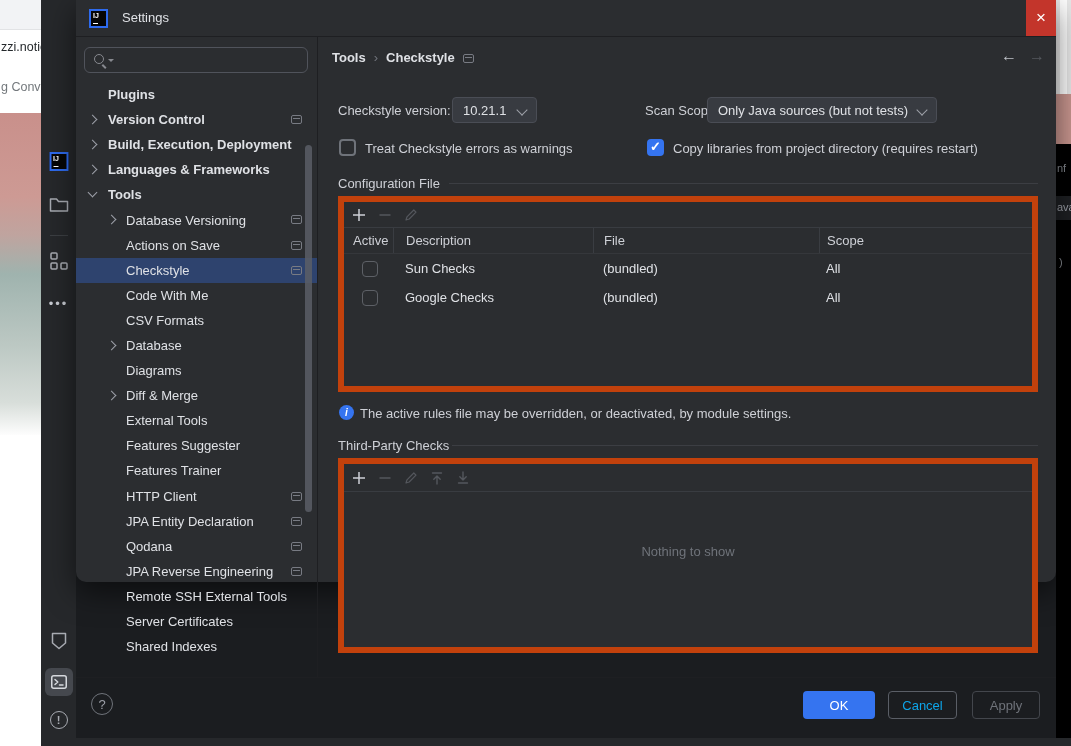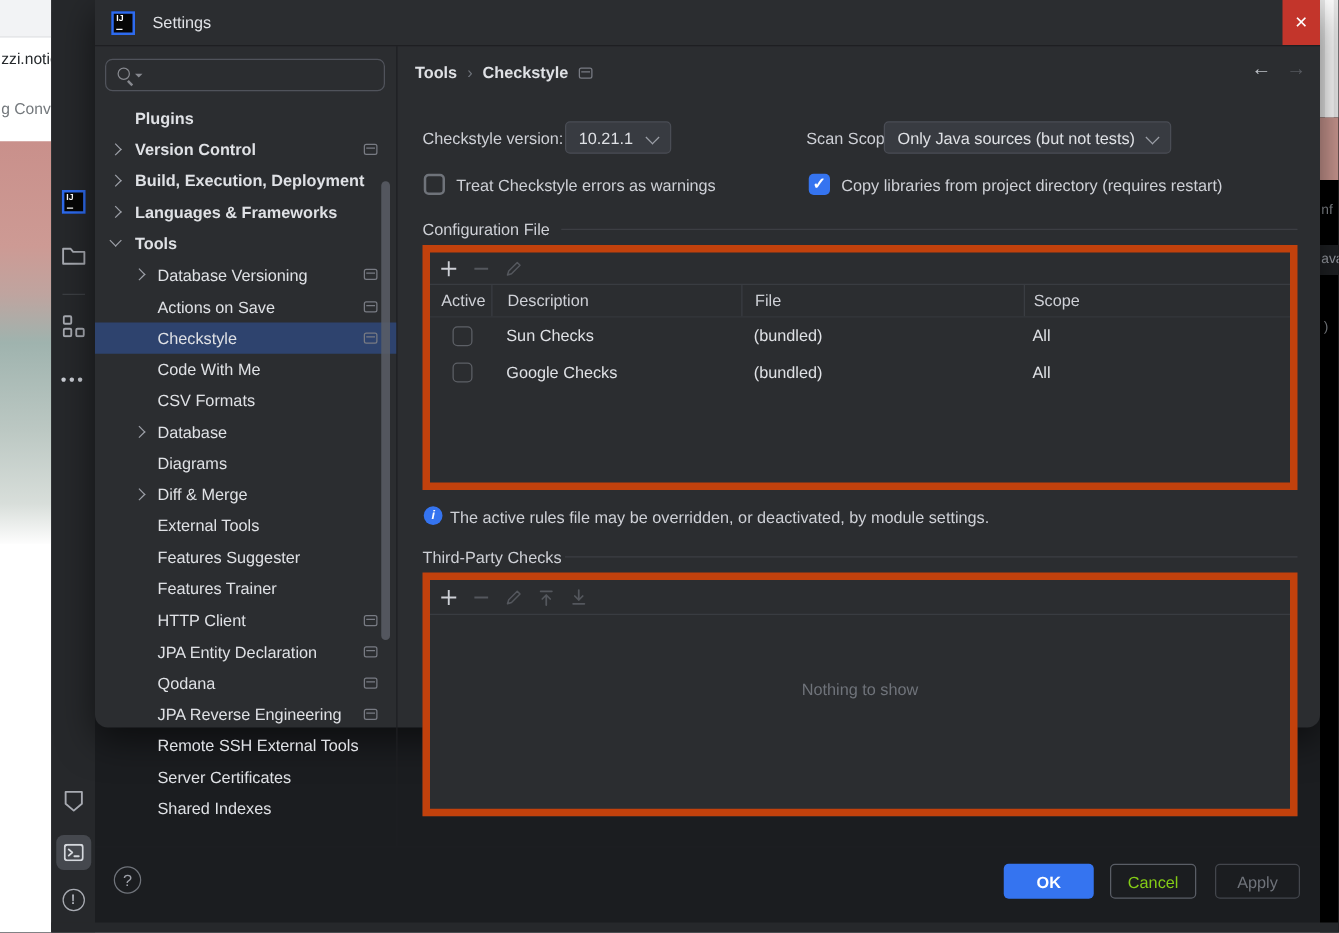--- a/index.html
+++ b/index.html
@@ -106,22 +106,22 @@
 
   .info-icon { position:absolute; width:15px; height:15px; border-radius:50%; background:#3574F0; color:#FFF;
                font-size:10px; font-weight:700; font-style:italic; display:flex; align-items:center; justify-content:center; }
   .info-text { position:absolute; font-size:13px; color:#CED0D6; white-space:nowrap; }
 
   
   .footer { position:absolute; left:0; top:677px; width:100%; height:50px; border-top:1px solid #1E1F22; }
   .help-btn { position:absolute; left:15px; top:15px; width:22px; height:22px; border:1px solid #6F737A; border-radius:50%;
               color:#9DA0A8; font-size:13px; display:flex; align-items:center; justify-content:center; }
   .btn { position:absolute; top:13px; height:28px; border-radius:4px; font-size:13px; display:flex; align-items:center; justify-content:center; font-family:"Liberation Sans",sans-serif; }
-  .btn-ok { left:727px; width:72px; background:#3574F0; color:#FFF; font-weight:700; }
-  .btn-cancel { left:812px; width:69px; border:1px solid #5A5E66; color:#84cc16; background:transparent; }
+  .btn-ok { left:727px; width:72px; background:#3574F0; color:#FFF; font-weight:400; }
+  .btn-cancel { left:812px; width:69px; border:1px solid #5A5E66; color:#0ea5e9; background:transparent; }
   .btn-apply { left:896px; width:68px; border:1px solid #43464C; color:#6F737A; background:transparent; }
 
   .bottombar { position:absolute; left:41px; top:738px; width:1030px; height:8px; background:#26282B; }
 </style>
 </head>
 <body>
 
 <div id="root">
 
   <div class="browser">

